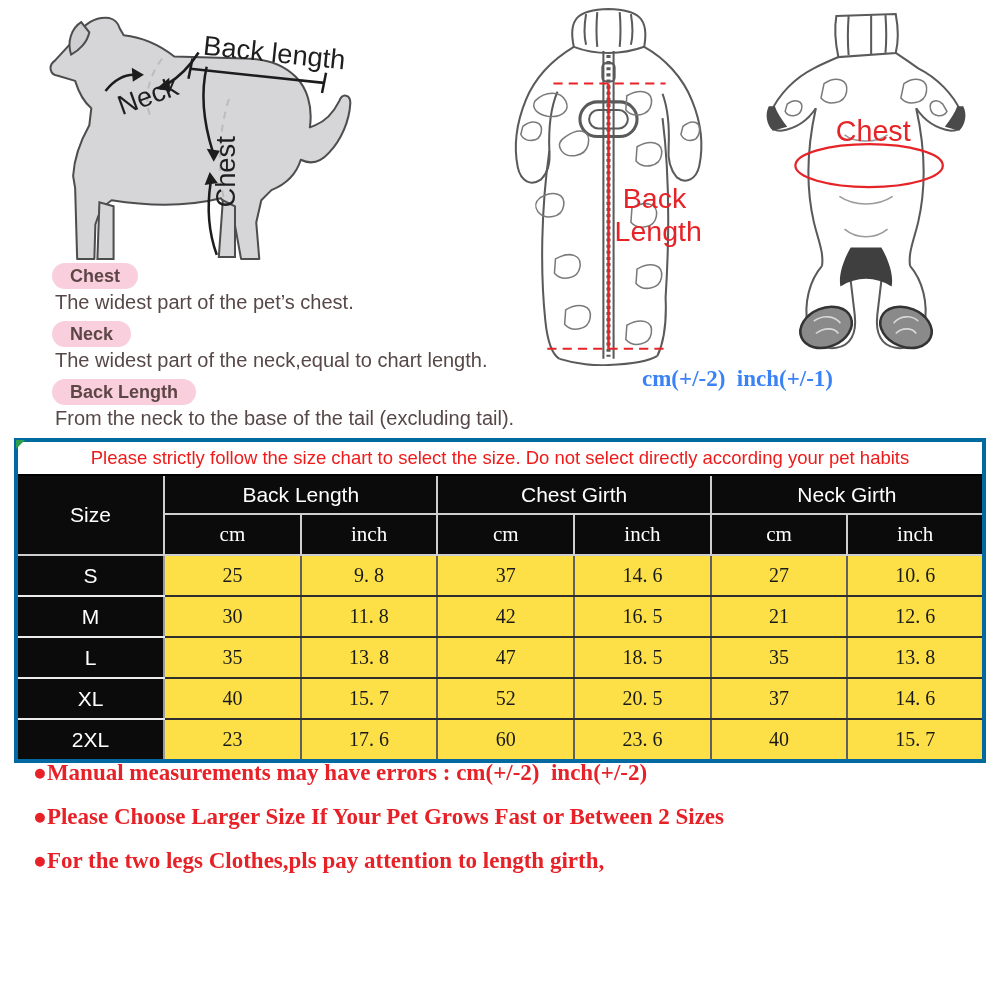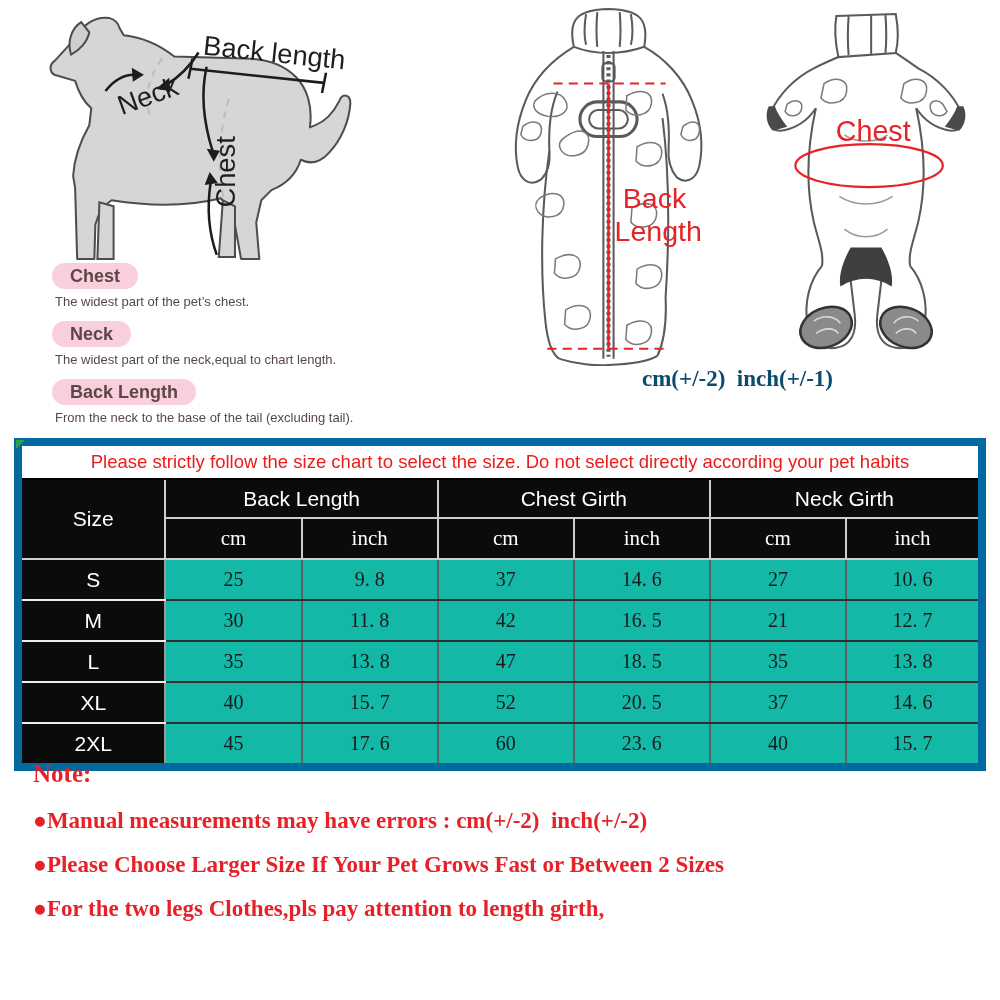--- a/index.html
+++ b/index.html
@@ -4,33 +4,33 @@
 <style>
   html,body{margin:0;padding:0;background:#fff;}
   .canvas{position:relative;width:1000px;height:1000px;background:#fff;overflow:hidden;
           font-family:"Liberation Sans",sans-serif;}
 
   
   .defs{position:absolute;left:52px;top:263px;width:470px;}
   .def-block{margin-bottom:9px;}
   .def-term{display:inline-block;background:#f9cfdd;color:#5d4646;font-weight:bold;
             font-size:18px;line-height:24px;padding:1px 18px;border-radius:13px;}
-  .def-text{color:#574848;font-size:13px;line-height:20px;margin:3px 0 0 3px;}
+  .def-text{color:#574848;font-size:20px;line-height:20px;margin:3px 0 0 3px;}
 
   
   .tolerance{position:absolute;left:495px;top:366px;width:485px;text-align:center;
-             color:#0c4a6e;font-family:"Liberation Serif",serif;font-weight:bold;
+             color:#3b82f6;font-family:"Liberation Serif",serif;font-weight:bold;
              font-size:23px;white-space:pre-wrap;}
 
   
   .table-wrap{position:absolute;left:14px;top:438px;width:972px;}
   .corner-triangle{position:absolute;left:2px;top:2px;width:0;height:0;z-index:5;
                    border-top:9px solid #2e9e4f;border-right:9px solid transparent;}
   table.size-table{border-collapse:collapse;width:100%;table-layout:fixed;
-                   border:8px solid #0369a1;background:#14b8a6;}
+                   border:4px solid #0369a1;background:#fde047;}
   .size-table td,.size-table th{padding:0;text-align:center;vertical-align:middle;}
   .notice-row td{height:32px;background:#fff;color:#ee1b1b;font-size:18.5px;
                  border-bottom:2px solid #000;font-family:"Liberation Sans",sans-serif;}
   .size-table thead th{background:#0b0b0b;color:#fff;font-weight:normal;
                        border:2px solid #cfcfcf;font-size:21px;}
   th.size-head{font-size:22px;margin-top:30px;}
   .group-row th{height:37px;}
   .unit-row th{height:39px;font-family:Liberation Serif, serif;}
   .size-table tbody td{height:39px;font-family:"Liberation Serif",serif;font-size:20px;
                        color:#1a1a1a;border:2px solid #606060;border-top-color:#2e2e2e;
@@ -238,21 +238,21 @@
           <td>27</td>
           <td>10. 6</td>
         </tr>
         <tr>
           <td class="size-cell">M</td>
           <td>30</td>
           <td>11. 8</td>
           <td>42</td>
           <td>16. 5</td>
           <td>21</td>
-          <td>12. 7</td>
+          <td>12. 6</td>
         </tr>
         <tr>
           <td class="size-cell">L</td>
           <td>35</td>
           <td>13. 8</td>
           <td>47</td>
           <td>18. 5</td>
           <td>35</td>
           <td>13. 8</td>
         </tr>
@@ -260,31 +260,30 @@
           <td class="size-cell">XL</td>
           <td>40</td>
           <td>15. 7</td>
           <td>52</td>
           <td>20. 5</td>
           <td>37</td>
           <td>14. 6</td>
         </tr>
         <tr>
           <td class="size-cell">2XL</td>
-          <td>45</td>
+          <td>23</td>
           <td>17. 6</td>
           <td>60</td>
           <td>23. 6</td>
           <td>40</td>
           <td>15. 7</td>
         </tr>
       </tbody>
     </table>
   </div>
 
   <div class="notes">
-    <div class="notes-title">Note:</div>
     <div class="note-item">●Manual measurements may have errors : cm(+/-2)  inch(+/-2)</div>
     <div class="note-item">●Please Choose Larger Size If Your Pet Grows Fast or Between 2 Sizes</div>
     <div class="note-item">●For the two legs Clothes,pls pay attention to length girth,</div>
   </div>
 
 </div>
 
 </body></html>

